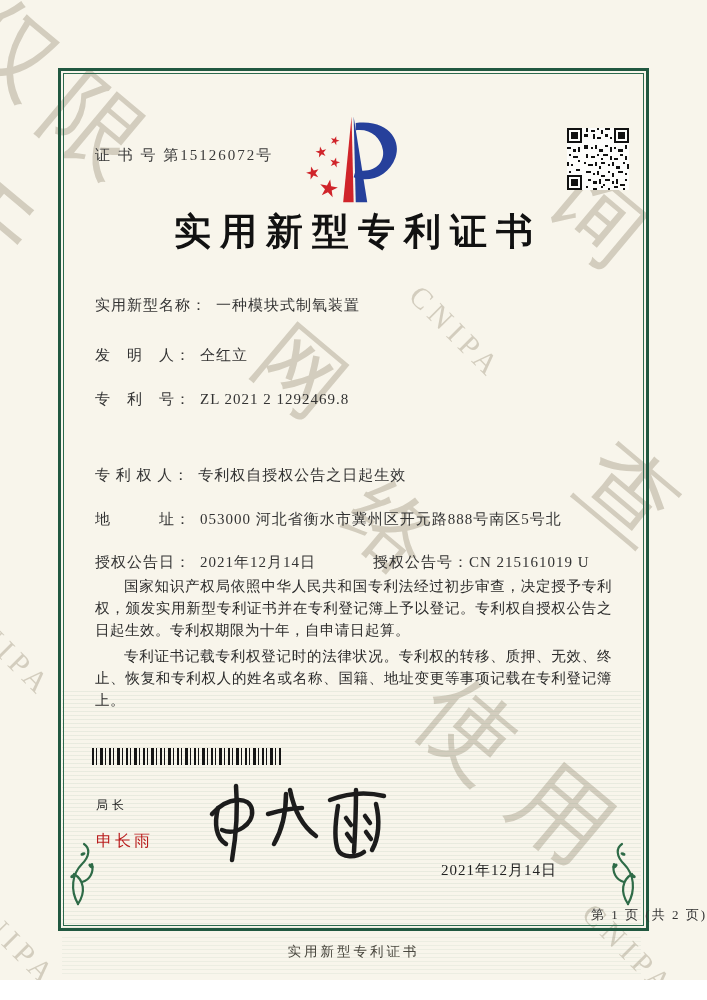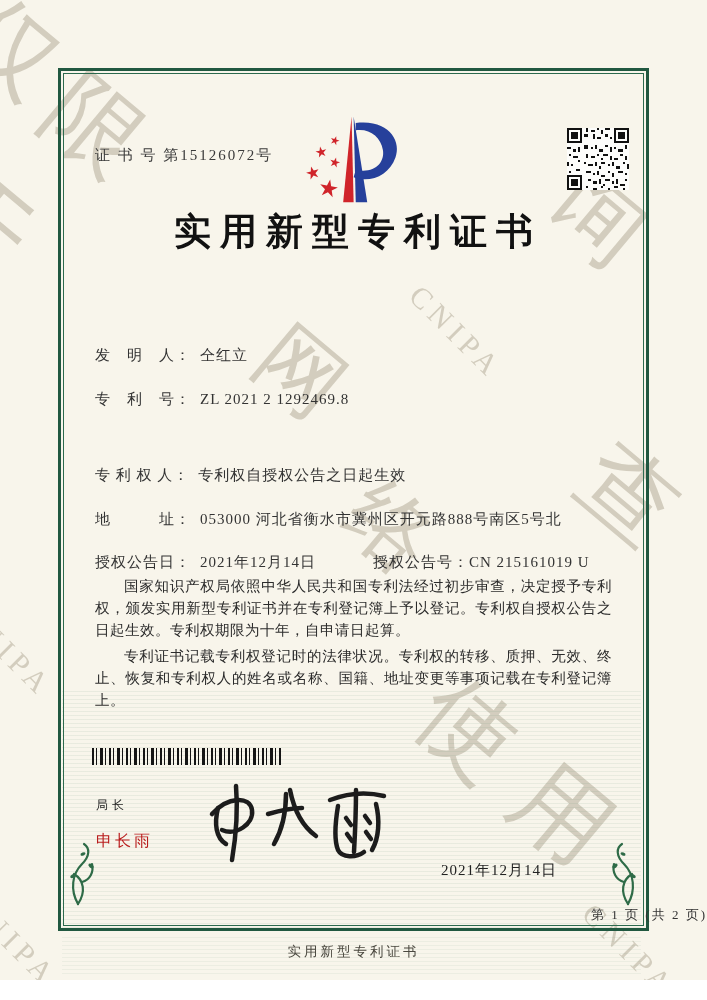--- a/index.html
+++ b/index.html
@@ -190,20 +190,23 @@
         <rect x="12" y="28" width="2" height="1"></rect>
         <rect x="16" y="27" width="1" height="1"></rect>
         <rect x="19" y="28" width="1" height="1"></rect>
         <rect x="22" y="27" width="2" height="1"></rect>
         <rect x="26" y="28" width="1" height="1"></rect>
     </g>
   </svg>
 
   <div class="title">实用新型专利证书</div>
 
+  <div class="field f1">
+    <span>实用新型名称：</span><span class="val">一种模块式制氧装置</span>
+  </div>
   <div class="field f2">
     <span>发　明　人：</span><span class="val">仝红立</span>
   </div>
   <div class="field f3">
     <span>专　利　号：</span><span class="val">ZL 2021 2 1292469.8</span>
   </div>
   <div class="field f5">
     <span>专 利 权 人：</span><span class="val">专利权自授权公告之日起生效</span>
   </div>
   <div class="field f6">

